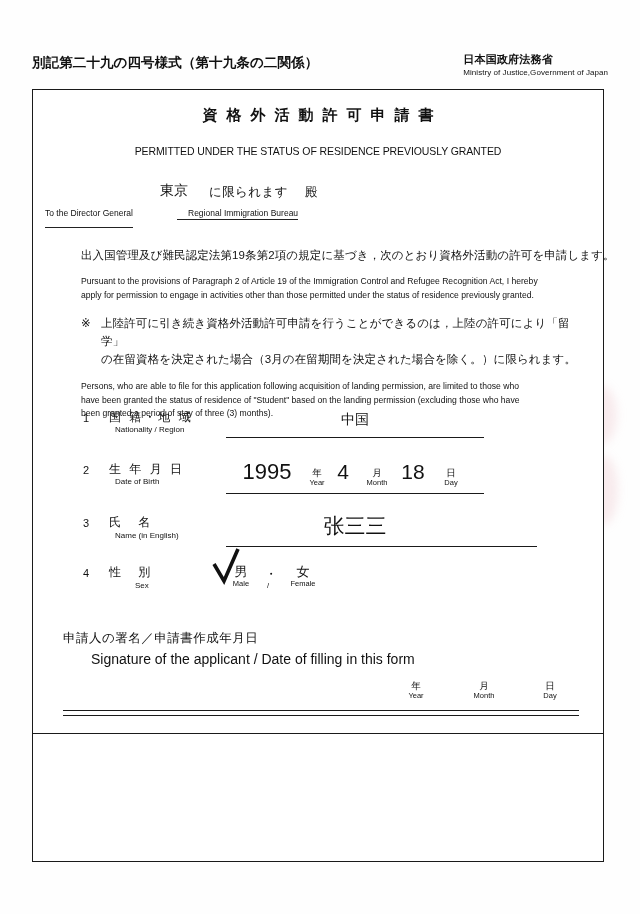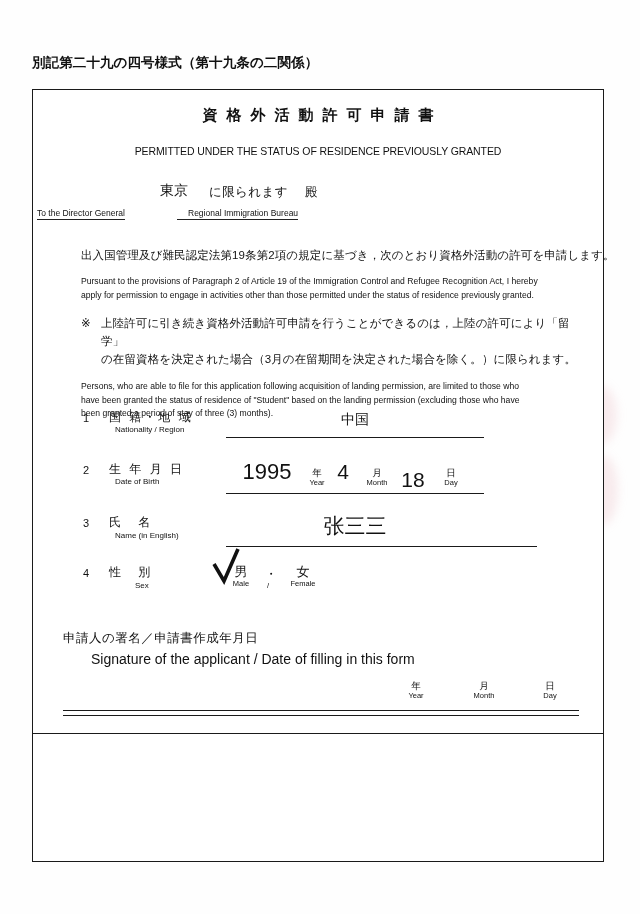--- a/index.html
+++ b/index.html
@@ -130,25 +130,25 @@
     white-space: nowrap;
   }
   .addr-dono {
     position: absolute;
     left: 272px;
     top: 2px;
     font-size: 12.5px;
   }
   .addr-en-left {
     position: absolute;
-    left: 4px;
+    left: 12px;
     top: 26px;
     font-size: 8.5px;
     border-bottom: 1px solid #222;
-    padding-bottom: 1px;
+    padding-bottom: 9px;
     white-space: nowrap;
   }
   .addr-en-right {
     position: absolute;
     left: 144px;
     top: 26px;
     font-size: 8.5px;
     border-bottom: 1px solid #222;
     padding-bottom: 1px;
     white-space: nowrap;
@@ -242,21 +242,21 @@
   .nat-value { left: 193px; width: 258px; top: 2px; font-size: 14px; }
 
   
   .row-dob { top: 369px; height: 48px; }
   .row-dob .f-num { top: 5px; }
   .row-dob .f-label-jp { top: 2px; }
   .row-dob .f-label-en { top: 18px; }
   .dob-line { left: 193px; width: 258px; top: 34px; }
   .dob-year  { left: 196px; width: 76px; top: 0px; font-size: 22px; }
   .dob-month { left: 290px; width: 40px; top: 1px; font-size: 21px; }
-  .dob-day   { left: 358px; width: 44px; top: 9px; font-size: 21px; }
+  .dob-day   { left: 358px; width: 44px; top: 1px; font-size: 21px; }
   .unit {
     position: absolute;
     text-align: center;
     width: 28px;
   }
   .unit .u-jp { font-size: 9.5px; display: block; line-height: 11px; }
   .unit .u-en { font-size: 7.5px; display: block; line-height: 9px; }
   .unit-year  { left: 270px; top: 8px; }
   .unit-month { left: 330px; top: 8px; }
   .unit-day   { left: 404px; top: 8px; }
@@ -356,20 +356,24 @@
 <body>
 
 <div class="page">
 
   <div class="scan-blotch b1"></div>
   <div class="scan-blotch b2"></div>
   <div class="scan-blotch b3"></div>
 
   <div class="top-header">
     <div class="form-code">別記第二十九の四号様式（第十九条の二関係）</div>
+    <div class="ministry">
+      <div class="ministry-jp">日本国政府法務省</div>
+      <div class="ministry-en">Ministry of Justice,Government of Japan</div>
+    </div>
   </div>
 
   <div class="main-box">
 
     <div class="title-jp">資格外活動許可申請書</div>
     <div class="title-en">
       <br>
       <span>PERMITTED UNDER THE STATUS OF RESIDENCE PREVIOUSLY GRANTED</span>
     </div>
 

